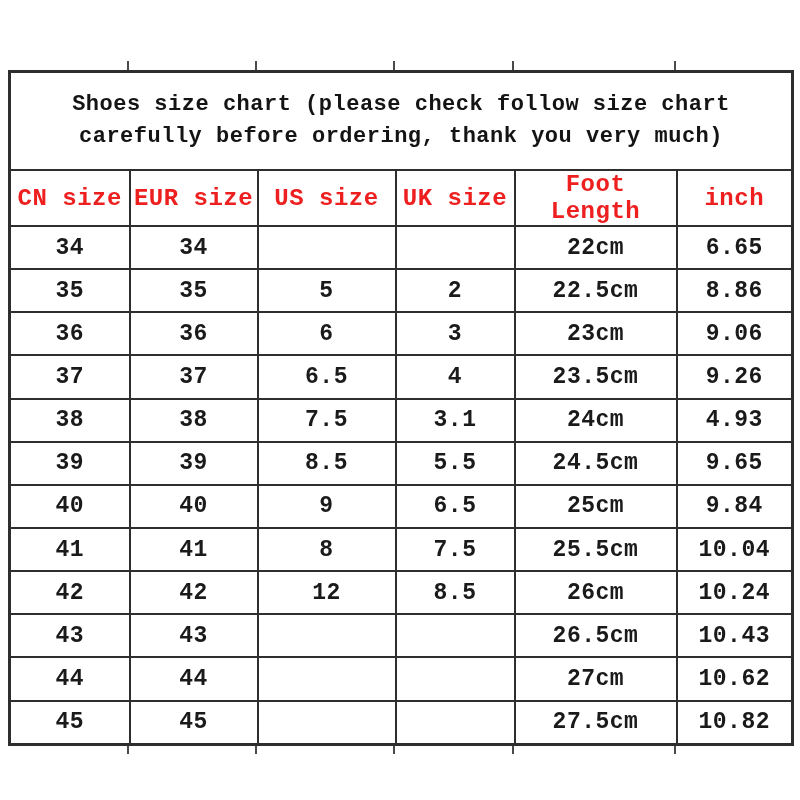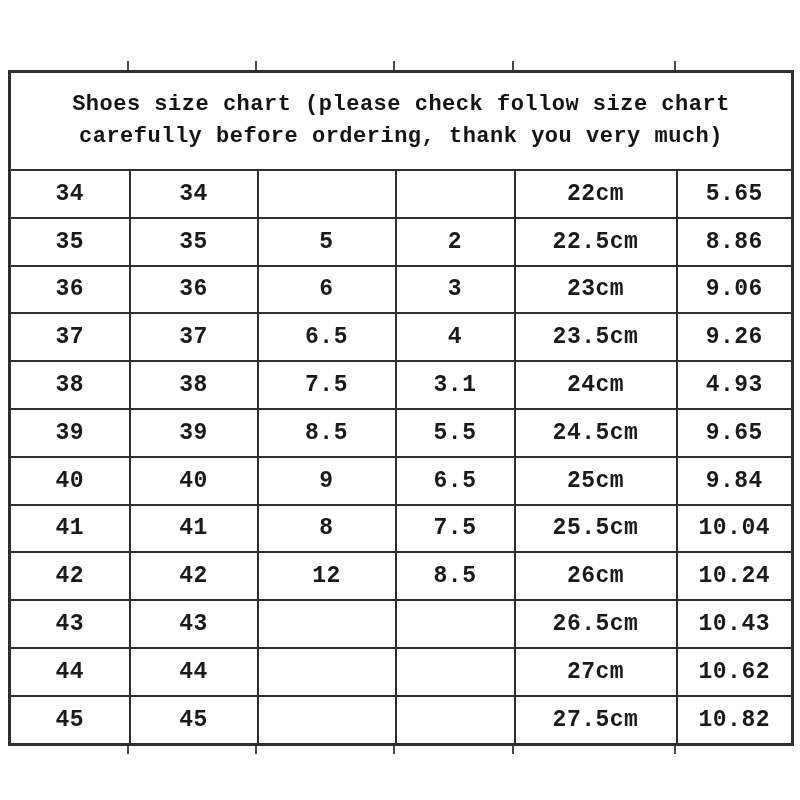--- a/index.html
+++ b/index.html
@@ -92,29 +92,37 @@
         <col style="width: 119px;">
         <col style="width: 162px;">
         <col style="width: 116px;">
       </colgroup>
     <thead>
       <tr>
         <th class="title-cell" colspan="6">
           <div class="title-inner">Shoes size chart (please check follow size chart carefully before ordering, thank you very much)</div>
         </th>
       </tr>
+      <tr class="header-row" id="header-row">
+          <th style="color: rgb(238, 31, 31);">CN size</th>
+          <th style="color: rgb(238, 31, 31);">EUR size</th>
+          <th style="color: rgb(238, 31, 31);">US size</th>
+          <th style="color: rgb(238, 31, 31);">UK size</th>
+          <th style="color: rgb(238, 31, 31);">Foot Length</th>
+          <th style="color: rgb(238, 31, 31);">inch</th>
+        </tr>
     </thead>
     <tbody class="data-body" id="table-body">
         <tr>
           <td>34</td>
           <td>34</td>
           <td></td>
           <td></td>
           <td>22cm</td>
-          <td>5.65</td>
+          <td>6.65</td>
         </tr>
         <tr>
           <td>35</td>
           <td>35</td>
           <td>5</td>
           <td>2</td>
           <td>22.5cm</td>
           <td>8.86</td>
         </tr>
         <tr>

